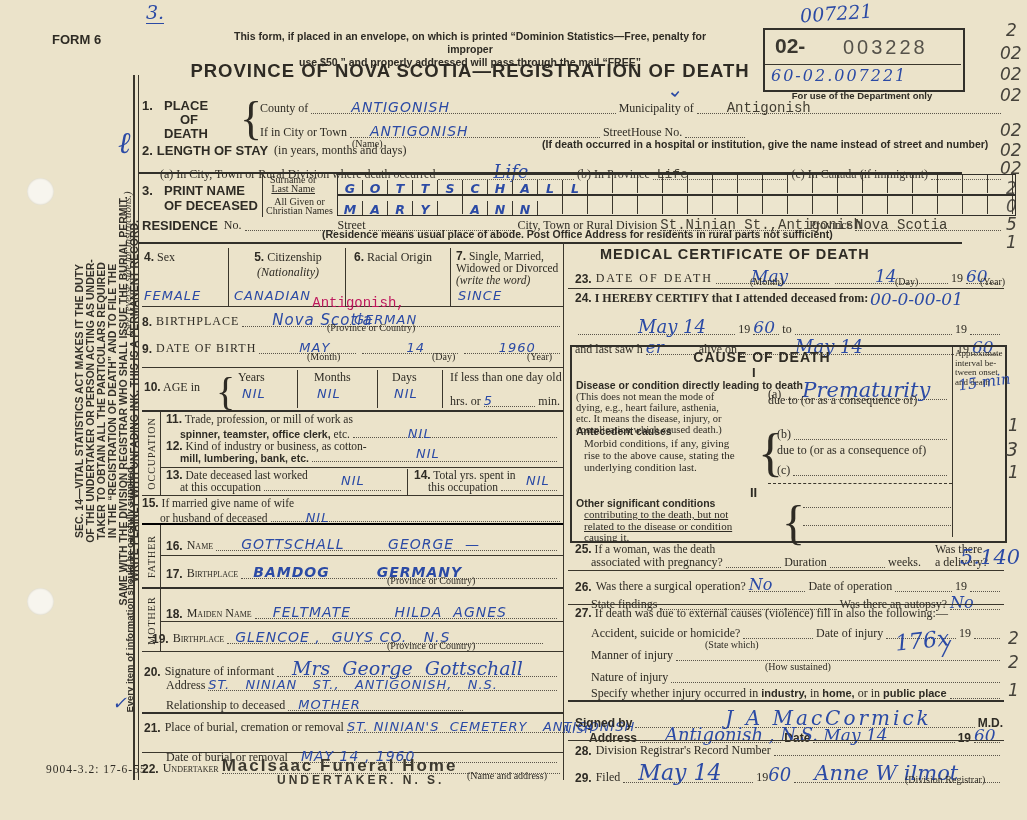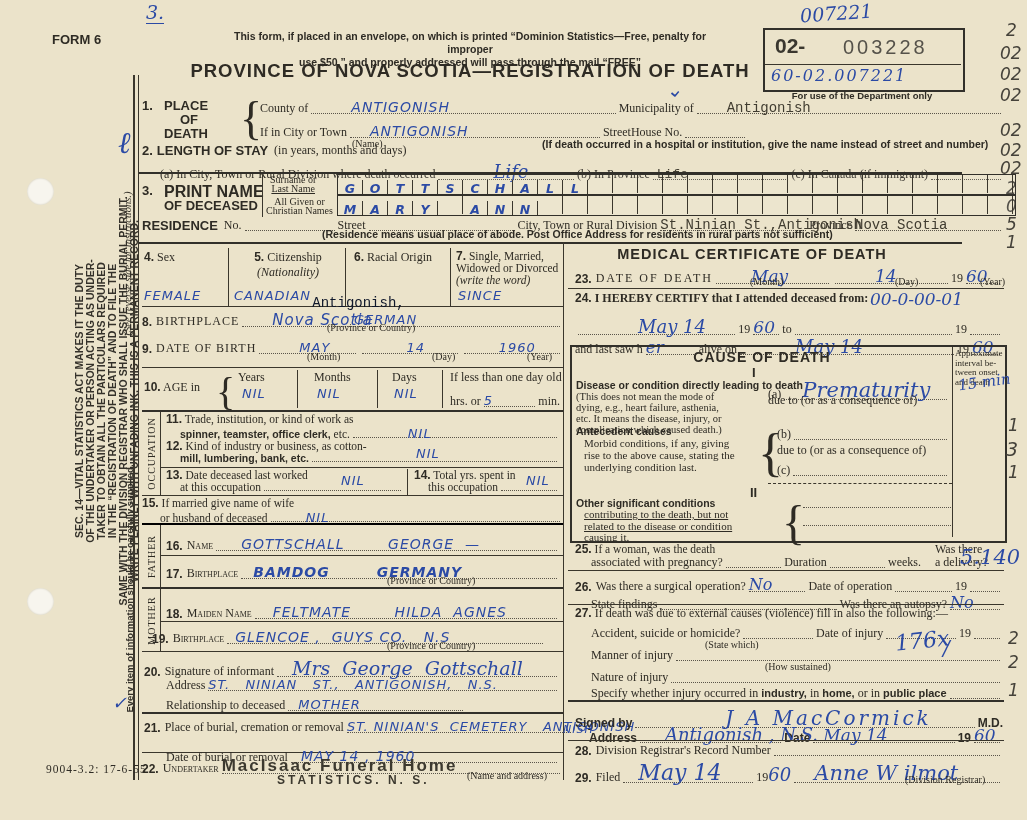--- a/index.html
+++ b/index.html
@@ -125,21 +125,21 @@
     <span>(b) In Province</span>
     <span class="dots"><span class="typed" style="margin-left:4px;font-size:13px;">Life</span></span>
     <span>(c) In Canada (if immigrant)</span>
     <span class="dots" style="max-width:70px;"></span>
   </div>
 </div>
 
 <div class="hline2" style="left:139px;top:172px;width:823px;"></div>
 <div class="abs" style="left:142px;top:175px;width:862px;">
   <span class="abs sans b" style="left:0;top:8px;font-size:13px;">3.</span>
-  <span class="abs sans b" style="left:22px;top:8px;font-size:16px;">PRINT NAME</span>
+  <span class="abs sans b" style="left:22px;top:8px;font-size:13px;">PRINT NAME</span>
   <span class="abs sans b" style="left:22px;top:23px;font-size:13px;">OF DECEASED</span>
   <div class="vline" style="left:120px;top:0px;height:42px;"></div>
   <div class="abs sm" style="left:128px;top:0px;line-height:9px;text-align:center;">
     <div>Surname or</div>
     <div style="text-decoration:underline;">Last Name</div>
   </div>
   <div class="abs sm" style="left:124px;top:22px;line-height:9px;text-align:center;">
     <div>All Given or</div>
     <div>Christian Names</div>
   </div>
@@ -177,21 +177,21 @@
   <span class="abs hw" style="left:92px;top:44px;">CANADIAN</span>
   <span class="abs hw" style="left:212px;top:44px;margin-top:24px;">GERMAN</span>
   <span class="abs hw" style="left:316px;top:44px;">SINCE</span>
 </div>
 
 <div class="abs" style="left:142px;top:308px;width:421px;">
   <div class="row lbl">
     <b class="sans" style="font-size:12px;">8.</b>
     <span style="margin-left:4px;letter-spacing:1px;">BIRTHPLACE</span>
     <span class="dots">
-      <span class="typed" style="position:absolute;left:70px;top:-13px;font-size:14px;color:#0f172a;">Antigonish,</span>
+      <span class="typed" style="position:absolute;left:70px;top:-13px;font-size:14px;color:#be185d;">Antigonish,</span>
       <span class="hw" style="margin-left:30px;font-size:15px;">Nova Scotia</span>
     </span>
   </div>
   <div class="sm" style="position:absolute;left:185px;top:14px;">(Province or Country)</div>
 </div>
 
 <div class="abs" style="left:142px;top:337px;width:421px;">
   <div class="row lbl">
     <b class="sans" style="font-size:12px;">9.</b>
     <span style="margin-left:4px;letter-spacing:1px;">DATE OF BIRTH</span>
@@ -224,21 +224,21 @@
     <span>min.</span>
   </div>
 </div>
 
 <div class="abs" style="left:142px;top:412px;width:421px;height:83px;border-bottom:1px solid #3a362c;">
   <div class="vline" style="left:18px;top:0;height:83px;"></div>
   <div class="abs rot" style="left:-31px;top:36px;width:80px;text-align:center;font-size:10px;letter-spacing:1px;">OCCUPATION</div>
   <div class="abs" style="left:24px;top:1px;width:394px;">
     <div style="font-size:11.5px;line-height:12px;">
       <b class="sans" style="font-size:12px;">11.</b>
-      <span>Trade, institution, or kind of work as</span><br>
+      <span>Trade, profession, or mill of work as</span><br>
       <span class="row" style="display:flex;">
         <b class="sans" style="font-size:10.5px;margin-left:14px;">spinner, teamster, office clerk,</b>
         <span style="margin-left:3px;">etc.</span>
         <span class="dots"><span class="hw" style="margin-left:55px;">NIL</span></span>
       </span>
     </div>
   </div>
   <div class="abs" style="left:24px;top:28px;width:394px;">
     <div style="font-size:11.5px;line-height:12px;">
       <b class="sans" style="font-size:12px;">12.</b>
@@ -348,26 +348,26 @@
     <span class="dots"><span class="hw" style="margin-left:10px;font-size:14px;">MAY 14 , 1960</span></span>
   </div>
 </div>
 
 <div class="abs" style="left:142px;top:753px;width:421px;">
   <div class="row lbl">
     <b class="sans" style="font-size:12px;">22.</b>
     <span style="margin-left:4px;font-variant:small-caps;">Undertaker</span>
     <span class="dots"><span class="stamp" style="color:#3c392f;font-size:17px;font-weight:bold;letter-spacing:2px;">MacIsaac Funeral Home</span></span>
   </div>
-  <div class="stamp" style="position:absolute;left:135px;top:20px;color:#3c392f;font-size:12px;font-weight:bold;">STATISTICS.  N.  S.</div>
+  <div class="stamp" style="position:absolute;left:135px;top:20px;color:#3c392f;font-size:12px;font-weight:bold;">UNDERTAKER.  N.  S.</div>
   <div class="sm" style="position:absolute;left:325px;top:17px;">(Name and address)</div>
 </div>
 <div class="abs" style="left:46px;top:763px;font-size:11.5px;letter-spacing:1px;">9004-3.2: 17-6-55</div>
 
-<div class="abs sans b" style="left:552px;top:246px;width:400px;text-align:center;font-size:14.5px;letter-spacing:1px;">MEDICAL CERTIFICATE OF DEATH</div>
+<div class="abs sans b" style="left:600px;top:246px;width:400px;font-size:14.5px;letter-spacing:1px;">MEDICAL CERTIFICATE OF DEATH</div>
 
 <div class="abs" style="left:575px;top:263px;width:428px;">
   <div class="row lbl">
     <b class="sans" style="font-size:12px;">23.</b>
     <span style="margin-left:4px;letter-spacing:2px;">DATE OF DEATH</span>
     <span class="dots"><span class="cur" style="margin-left:35px;">May</span></span>
     <span class="dots"><span class="cur" style="margin-left:40px;">14</span></span>
     <span>19</span>
     <span class="dots" style="max-width:34px;"><span class="cur">60</span></span>
   </div>

